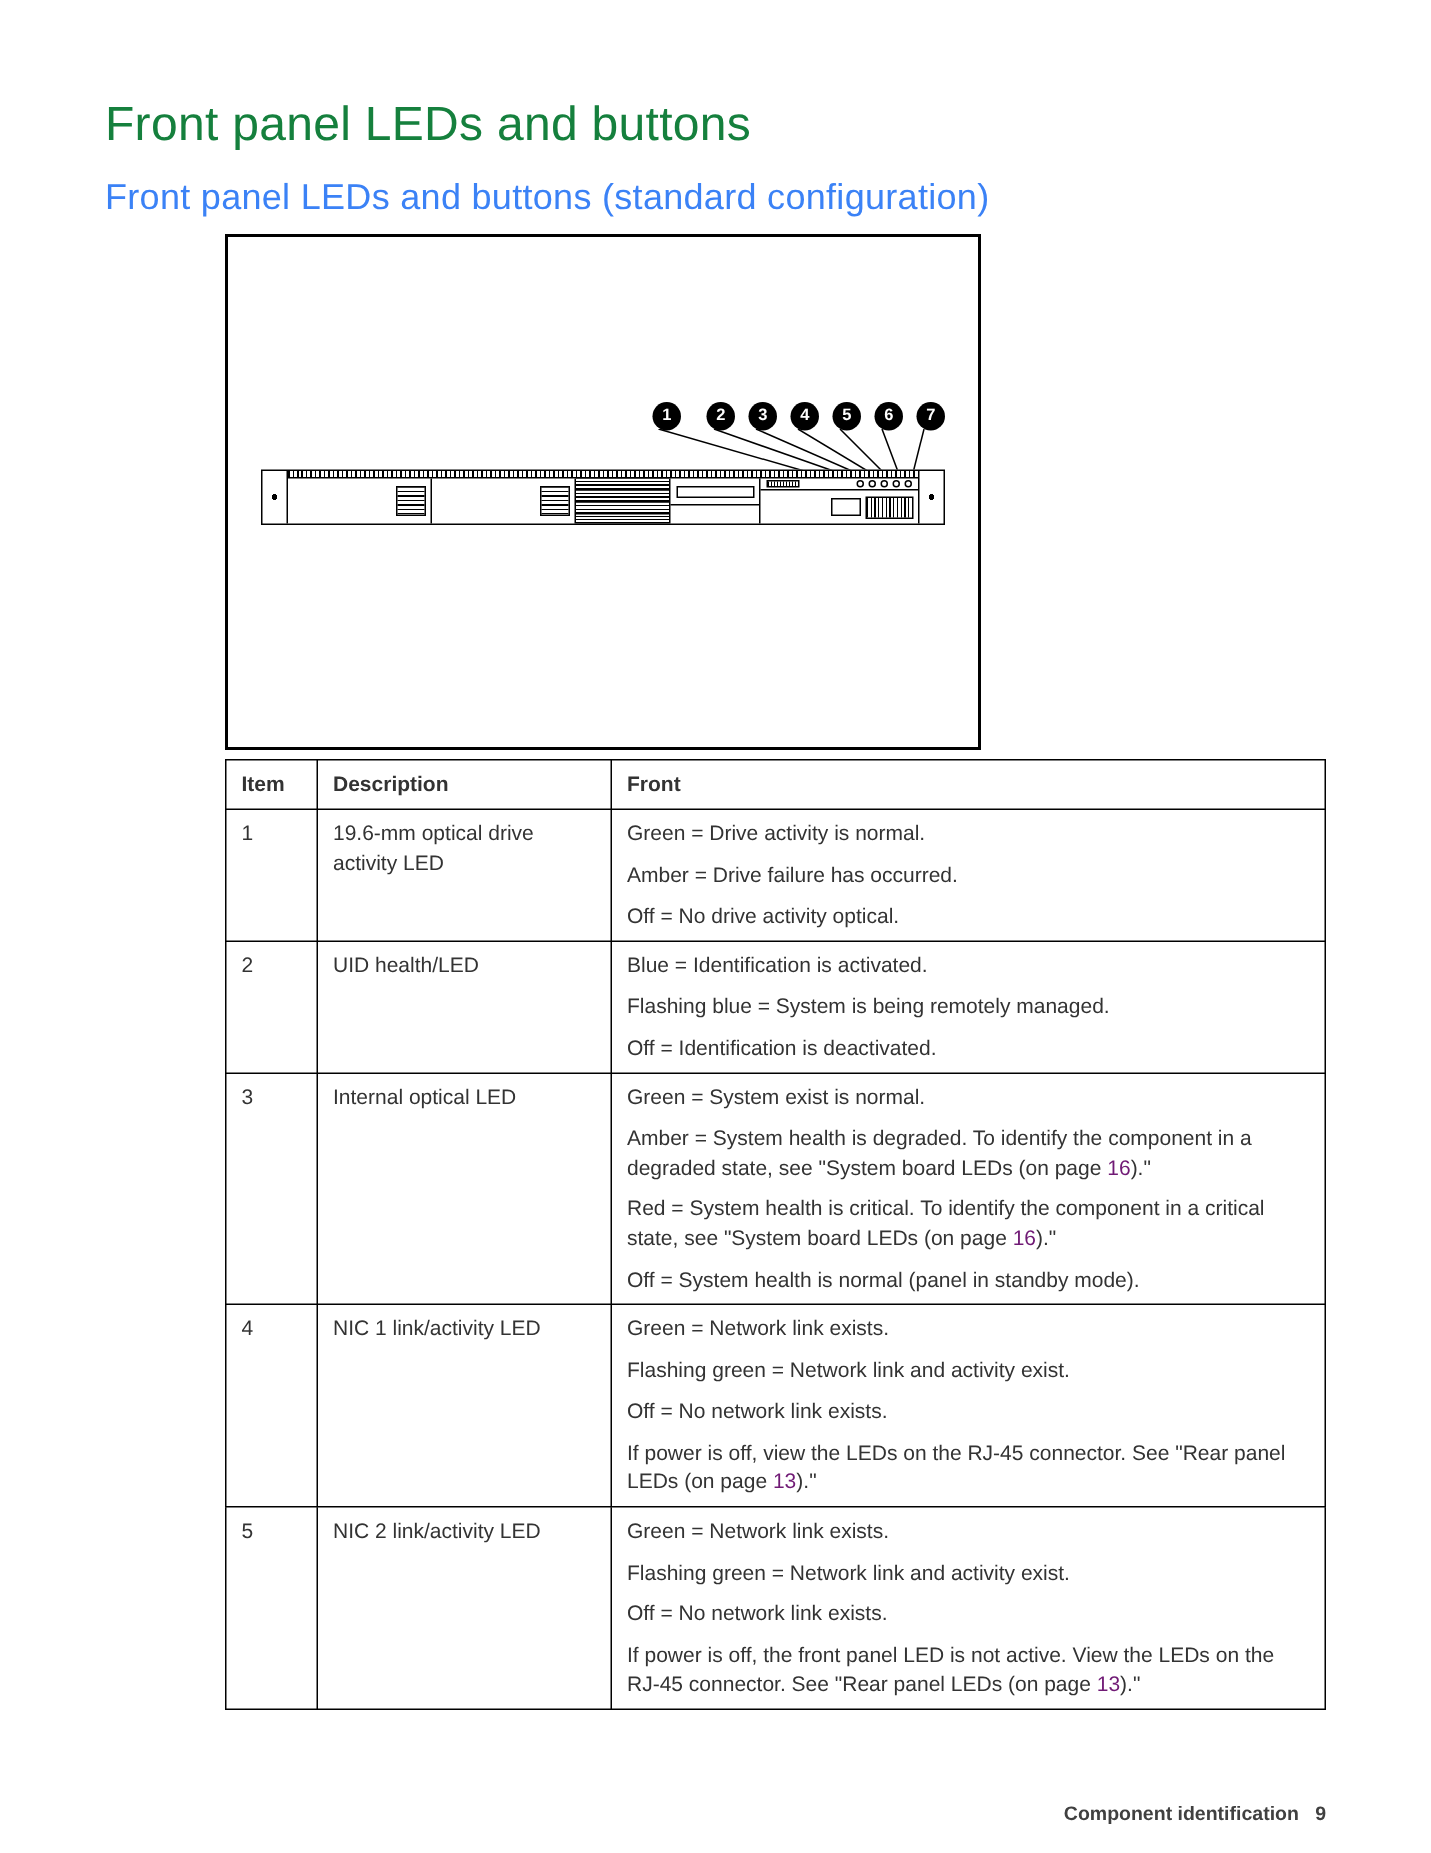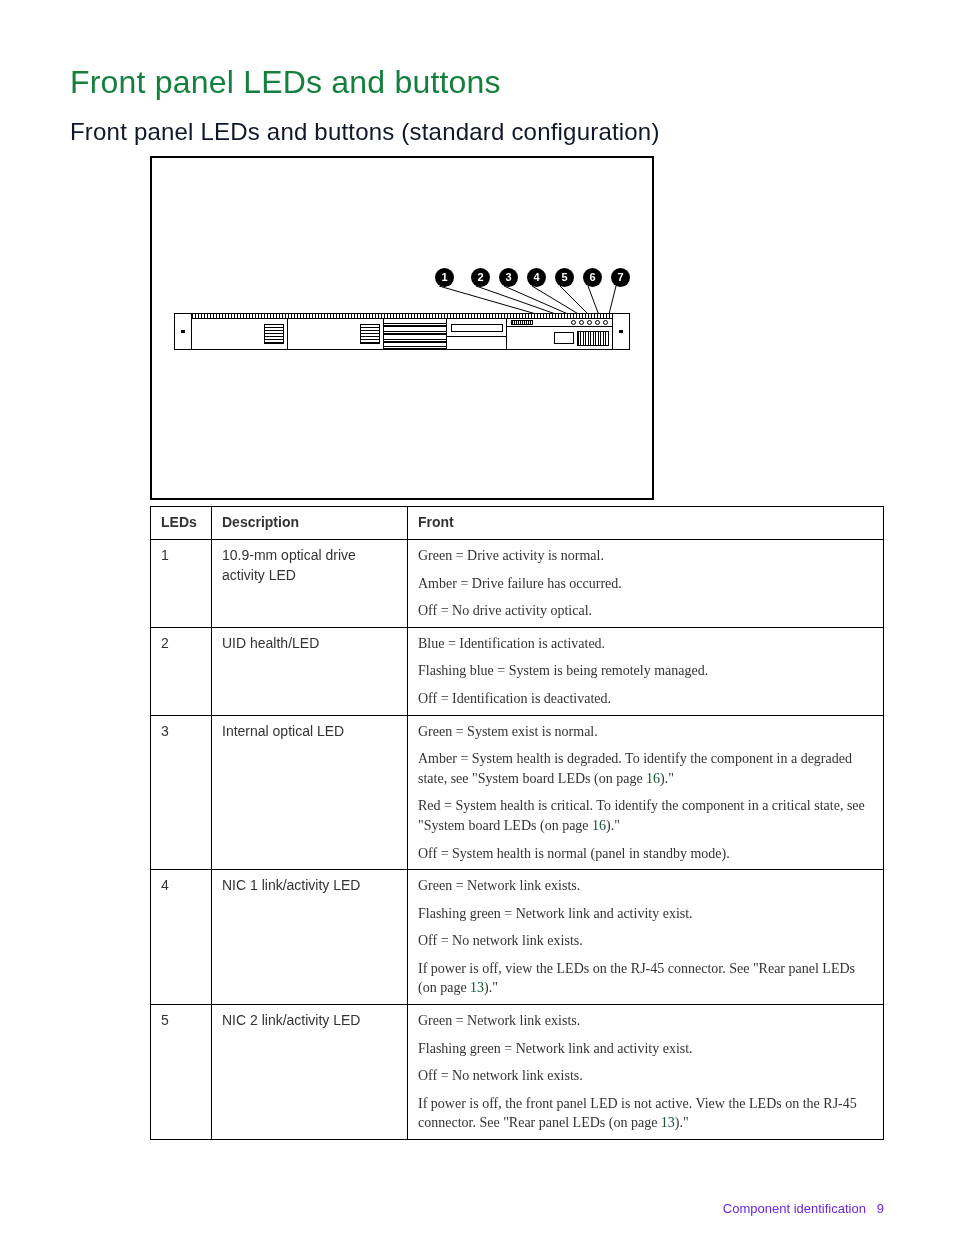--- a/index.html
+++ b/index.html
@@ -17,21 +17,21 @@
     font-family: "Futura", "Century Gothic", Arial, sans-serif;
     font-weight: 300;
     color: #15803d;
     font-size: 32px;
     margin: 0 0 10px 0;
     letter-spacing: 0.2px;
   }
   h2 {
     font-family: "Futura", "Century Gothic", Arial, sans-serif;
     font-weight: 300;
-    color: #0f172a;
+    color: #3b82f6;
     font-size: 24px;
     margin: 8px 0 8px 0;
     letter-spacing: 0.2px;
   }
   .figure-box {
     border: 2px solid #000;
     width: 500px;
     height: 340px;
     margin-left: 80px;
     margin-bottom: 6px;
@@ -192,32 +192,32 @@
     text-align: left;
     vertical-align: top;
   }
   th {
     font-weight: bold;
   }
   td.item-col { width: 40px; }
   td.desc-col { width: 175px; }
   .status-p {
     margin: 0 0 8px 0;
-    font-family: Liberation Serif, serif;
   }
   .status-p:last-child { margin-bottom: 0; }
   a.page-link {
-    color: #14532d;
+    color: #701a75;
     text-decoration: none;
   }
   .footer {
     text-align: right;
     margin-top: 60px;
     font-size: 13px;
-    color: #6d28d9;
+    color: #404040;
+    font-weight: bold;
   }
 </style>
 </head>
 <body>
 
 <h1>Front panel LEDs and buttons</h1>
 <h2>Front panel LEDs and buttons (standard configuration)</h2>
 
 <div class="figure-box">
   <div class="callouts">
@@ -279,29 +279,29 @@
         </div>
       </div>
     </div>
     <div class="chassis-handle right"></div>
   </div>
 </div>
 
 <table>
   <thead>
     <tr>
-      <th class="item-col">LEDs</th>
+      <th class="item-col">Item</th>
       <th class="desc-col">Description</th>
       <th>Front</th>
     </tr>
   </thead>
   <tbody>
       <tr>
         <td class="item-col">1</td>
-        <td class="desc-col">10.9-mm optical drive activity LED</td>
+        <td class="desc-col">19.6-mm optical drive activity LED</td>
         <td>
           <p class="status-p">Green = Drive activity is normal.</p>
           <p class="status-p">Amber = Drive failure has occurred.</p>
           <p class="status-p">Off = No drive activity optical.</p>
         </td>
       </tr>
       <tr>
         <td class="item-col">2</td>
         <td class="desc-col">UID health/LED</td>
         <td>

